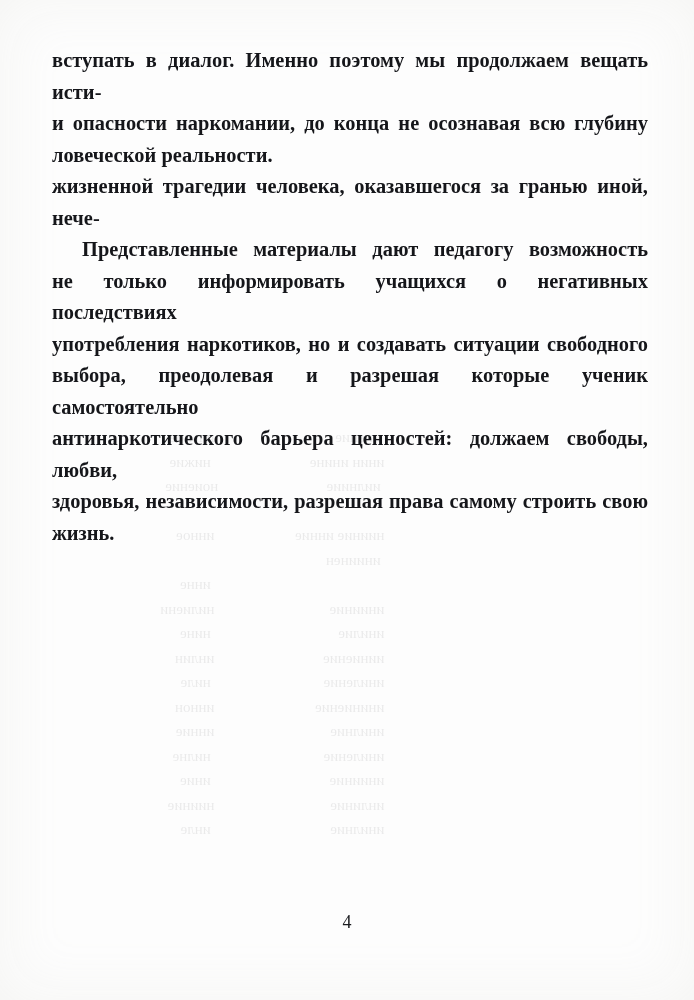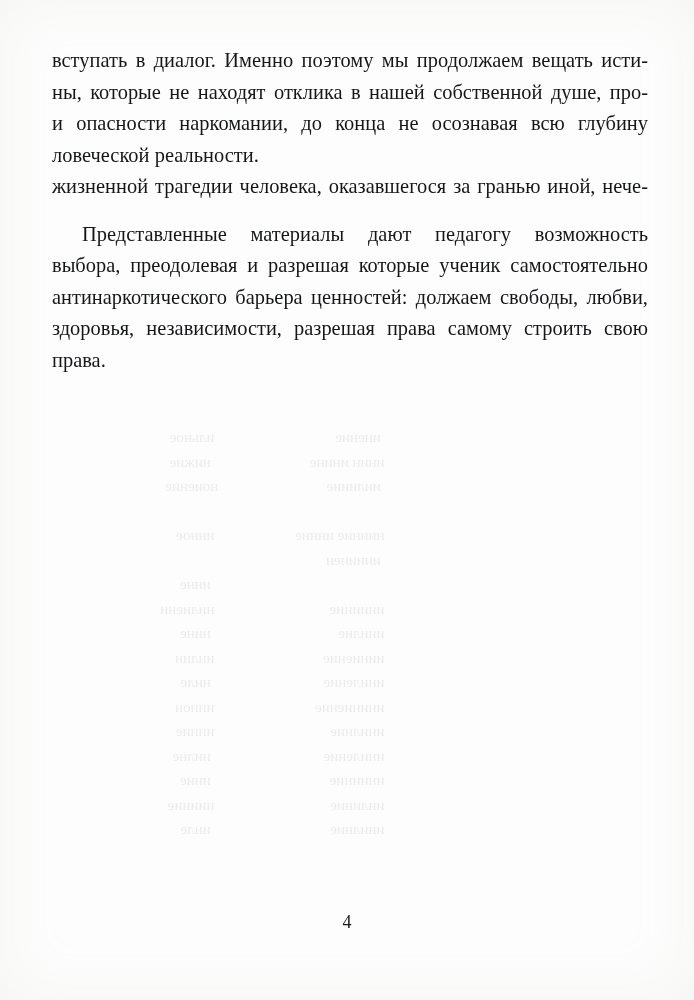--- a/index.html
+++ b/index.html
@@ -36,29 +36,30 @@
     line-height: 31.5px;
     text-align: justify;
     text-justify: inter-word;
     letter-spacing: 0.02px;
     word-spacing: 0.2px;
     
     -webkit-font-smoothing: antialiased;
   }
 
   .para + .para {
-    margin-top: 16px;
+    margin-top: 0;
   }
 
   
   .line {
     display: block;
     text-align: justify;
     text-align-last: justify;
     white-space: pre-wrap;
+    font-weight: bold;
   }
   .line.last {
     text-align-last: left;
   }
   .line.first-indent {
     text-indent: 30px;
   }
 
   
   .ghost-layer {
@@ -137,31 +138,32 @@
   иниление
   инииние
   инлиние
   инилние</div>
   </div>
 
   <div class="textblock">
 
     <p class="para">
       <span class="line">вступать в диалог. Именно поэтому мы продолжаем вещать исти-</span>
-      <span class="line">ны, которые не находят отклика в нашей собственной душе, про-</span>
       <span class="line">и опасности наркомании, до конца не осознавая всю глубину</span>
       <span class="line last">ловеческой реальности.</span>
       <span class="line">жизненной трагедии человека, оказавшегося за гранью иной, нече-</span>
     </p>
 
     <p class="para">
       <span class="line first-indent">Представленные материалы дают педагогу возможность</span>
+      <span class="line">не только информировать учащихся о негативных последствиях</span>
+      <span class="line">употребления наркотиков, но и создавать ситуации свободного</span>
       <span class="line">выбора, преодолевая и разрешая которые ученик самостоятельно</span>
       <span class="line">антинаркотического барьера ценностей: должаем свободы, любви,</span>
       <span class="line">здоровья, независимости, разрешая права самому строить свою</span>
-      <span class="line last">права.</span>
+      <span class="line last">жизнь.</span>
     </p>
 
   </div>
 
   <div class="folio">4</div>
 
 </div>
 
 </body></html>

